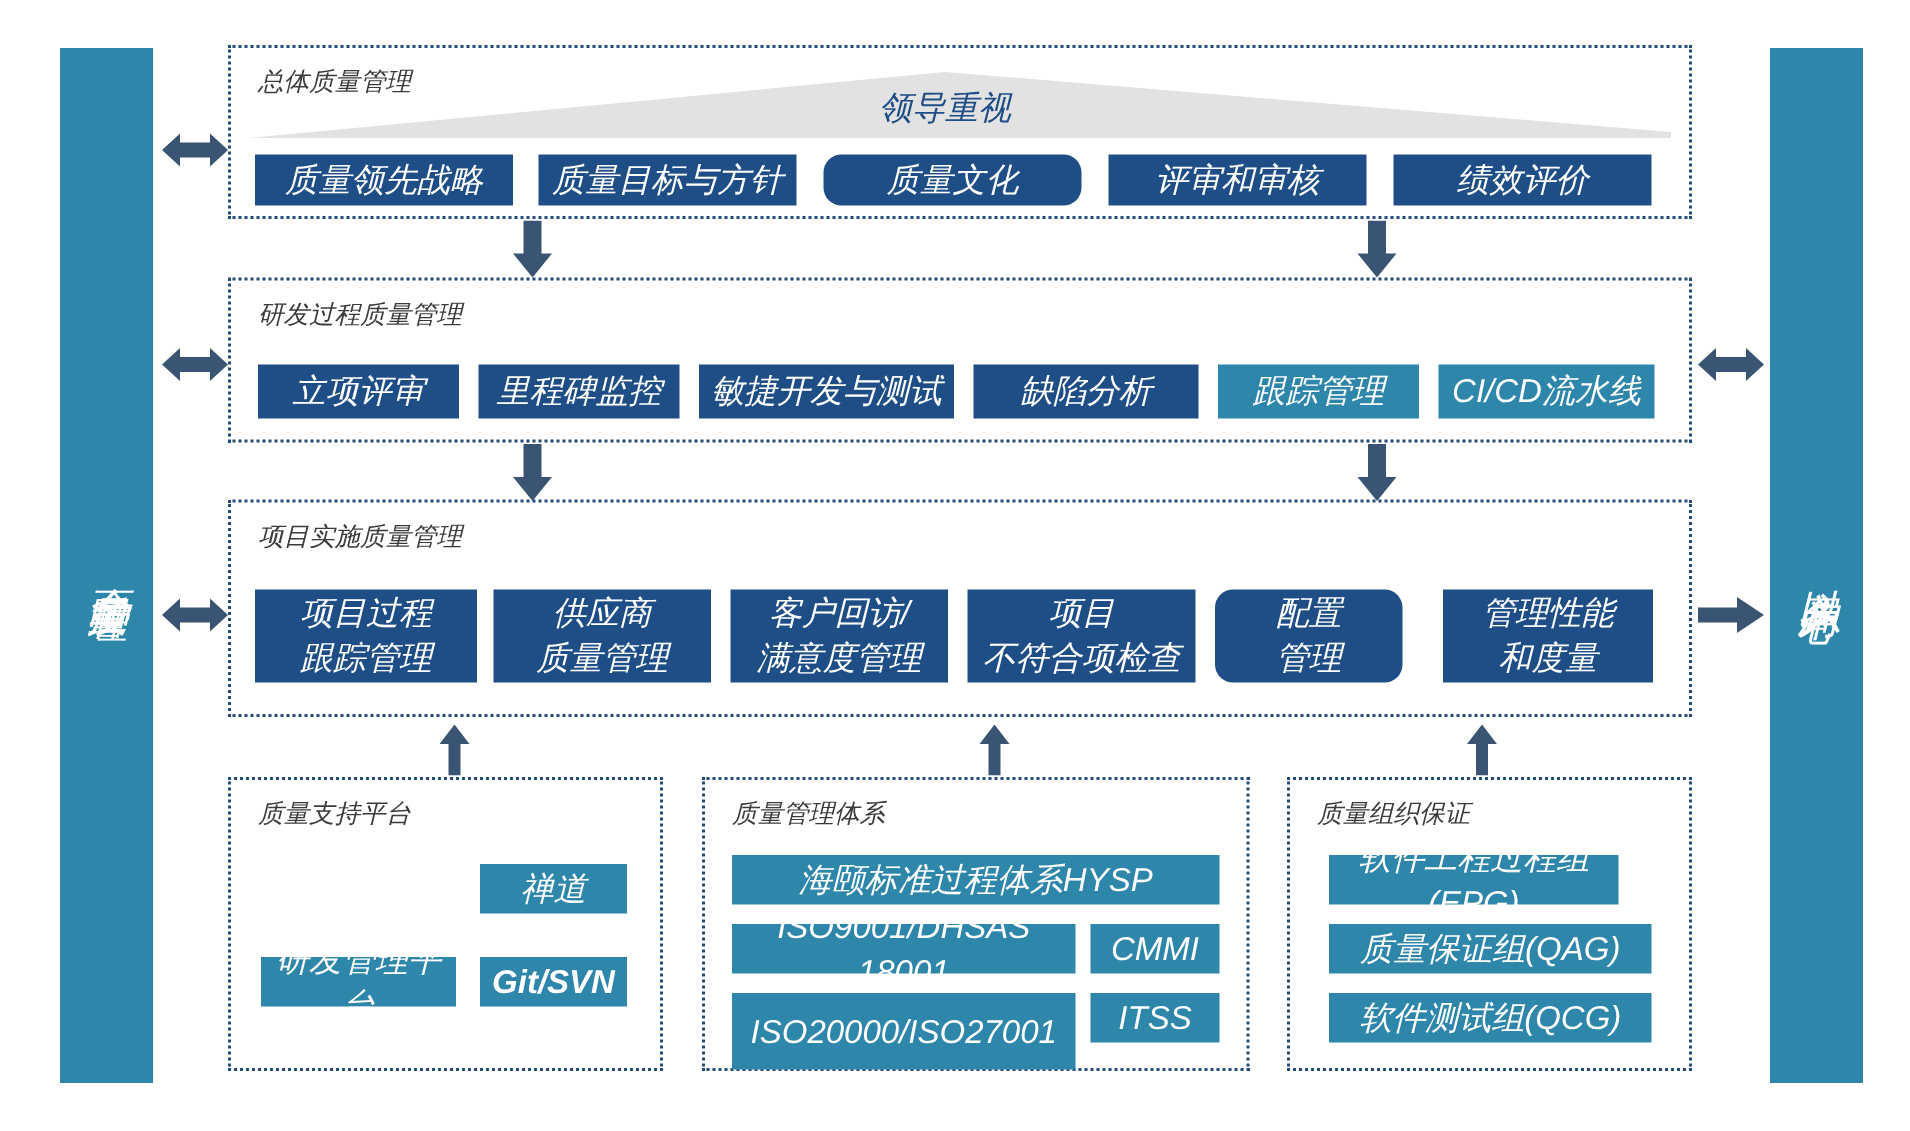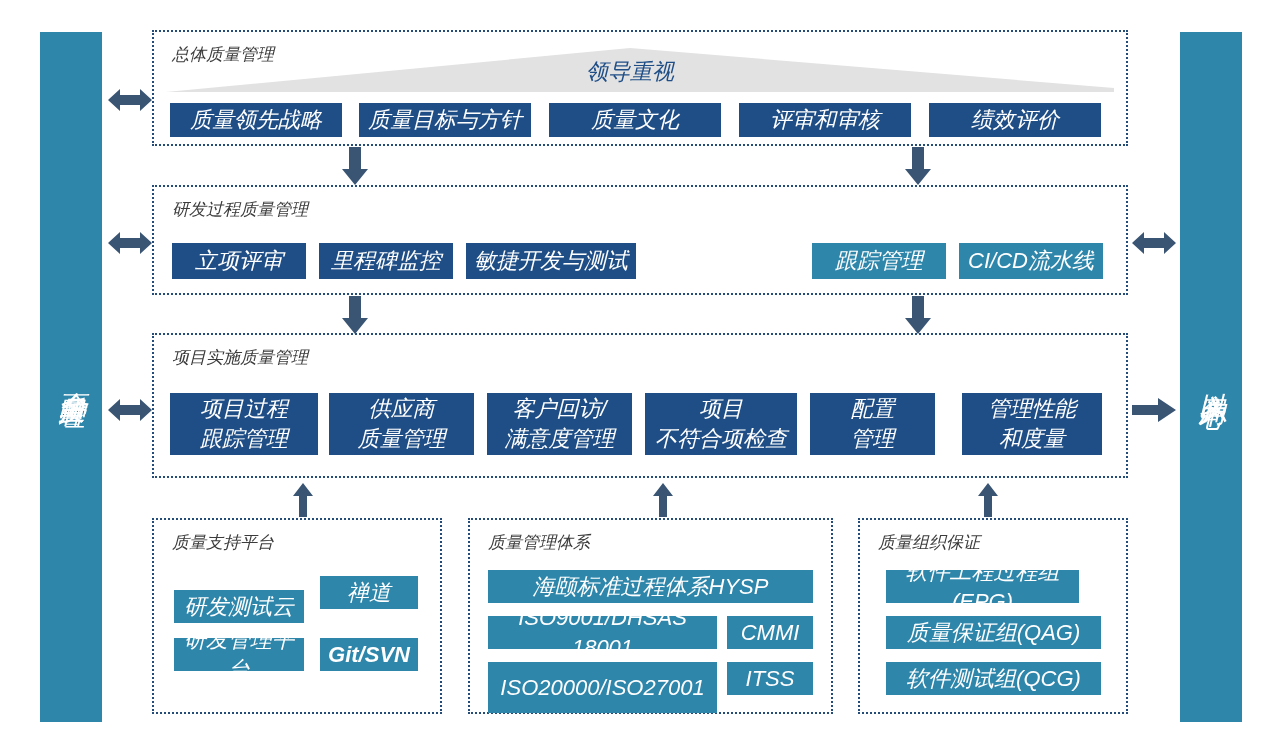--- a/index.html
+++ b/index.html
@@ -107,56 +107,56 @@
 
   <div id="leadership-banner">
     <svg viewBox="0 0 948 44" preserveAspectRatio="none">
       <polygon points="0,44 464,0 948,40 948,44" fill="#E2E2E2"></polygon>
     </svg>
   </div>
   <div id="leadership-label">领导重视</div>
 
   <div class="chip" style="left:170px; top:103px; width:172px; height:34px;">质量领先战略</div>
   <div class="chip" style="left:359px; top:103px; width:172px; height:34px;">质量目标与方针</div>
-  <div class="chip" style="left:549px; top:103px; width:172px; height:34px;">质量文化</div>
+  <div class="chip" style="left:549px; top:103px; width:172px; height:34px;border-radius:12px;">质量文化</div>
   <div class="chip" style="left:739px; top:103px; width:172px; height:34px;">评审和审核</div>
   <div class="chip" style="left:929px; top:103px; width:172px; height:34px;">绩效评价</div>
 
   <div class="panel" style="left:152px; top:185px; width:976px; height:110px;">
     <div class="panel-title">研发过程质量管理</div>
   </div>
 
   <div class="chip" style="left:172px; top:243px; width:134px; height:36px;">立项评审</div>
   <div class="chip" style="left:319px; top:243px; width:134px; height:36px;">里程碑监控</div>
   <div class="chip" style="left:466px; top:243px; width:170px; height:36px;">敏捷开发与测试</div>
+  <div class="chip" style="left:649px; top:243px; width:150px; height:36px;">缺陷分析</div>
   <div class="chip teal" style="left:812px; top:243px; width:134px; height:36px;">跟踪管理</div>
   <div class="chip teal" style="left:959px; top:243px; width:144px; height:36px;">CI/CD流水线</div>
 
   <div class="panel" style="left:152px; top:333px; width:976px; height:145px;">
     <div class="panel-title">项目实施质量管理</div>
   </div>
 
   <div class="chip" style="left:170px; top:393px; width:148px; height:62px;">项目过程
 跟踪管理</div>
   <div class="chip" style="left:329px; top:393px; width:145px; height:62px;">供应商
 质量管理</div>
   <div class="chip" style="left:487px; top:393px; width:145px; height:62px;">客户回访/
 满意度管理</div>
   <div class="chip" style="left:645px; top:393px; width:152px; height:62px;">项目
 不符合项检查</div>
-  <div class="chip" style="left:810px; top:393px; width:125px; height:62px;">配置
+  <div class="chip" style="left:810px; top:393px; width:125px; height:62px;border-radius:12px;">配置
 管理</div>
   <div class="chip" style="left:962px; top:393px; width:140px; height:62px;">管理性能
 和度量</div>
 
   <div class="panel" style="left:152px; top:518px; width:290px; height:196px;">
     <div class="panel-title">质量支持平台</div>
   </div>
 
-  <div class="chip teal" style="left:174px; top:590px; width:130px; height:33px;">研发测试云</div>
   <div class="chip teal" style="left:320px; top:576px; width:98px; height:33px;">禅道</div>
   <div class="chip teal" style="left:174px; top:638px; width:130px; height:33px;">研发管理平台</div>
   <div class="chip teal bold" style="left:320px; top:638px; width:98px; height:33px;">Git/SVN</div>
 
   <div class="panel" style="left:468px; top:518px; width:365px; height:196px;">
     <div class="panel-title">质量管理体系</div>
   </div>
 
   <div class="chip teal" style="left:488px; top:570px; width:325px; height:33px;">海颐标准过程体系HYSP</div>
   <div class="chip teal" style="left:488px; top:616px; width:229px; height:33px;">ISO9001/DHSAS 18001</div>

